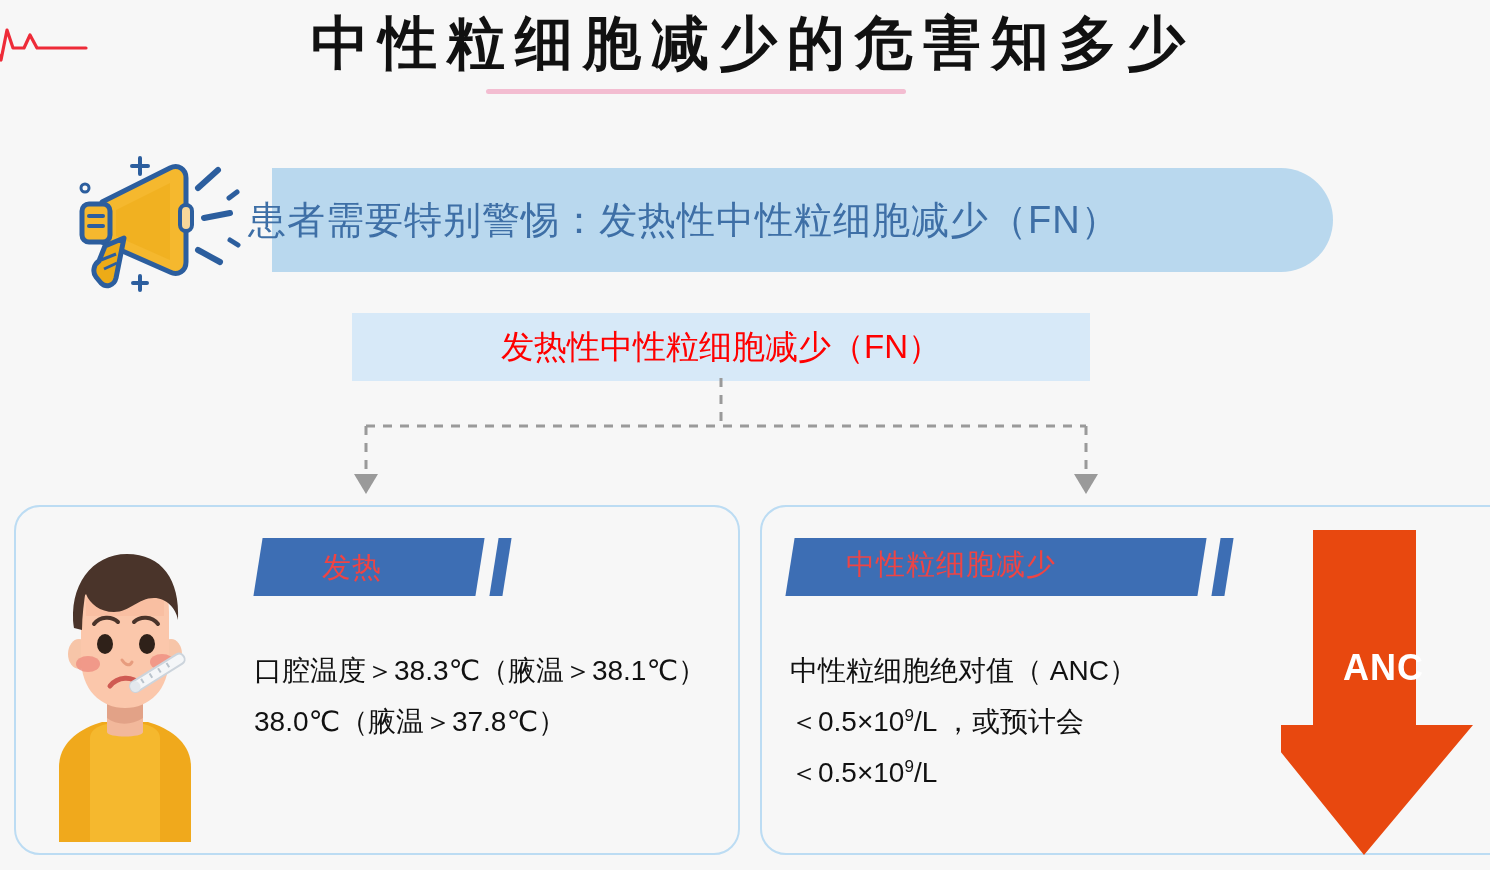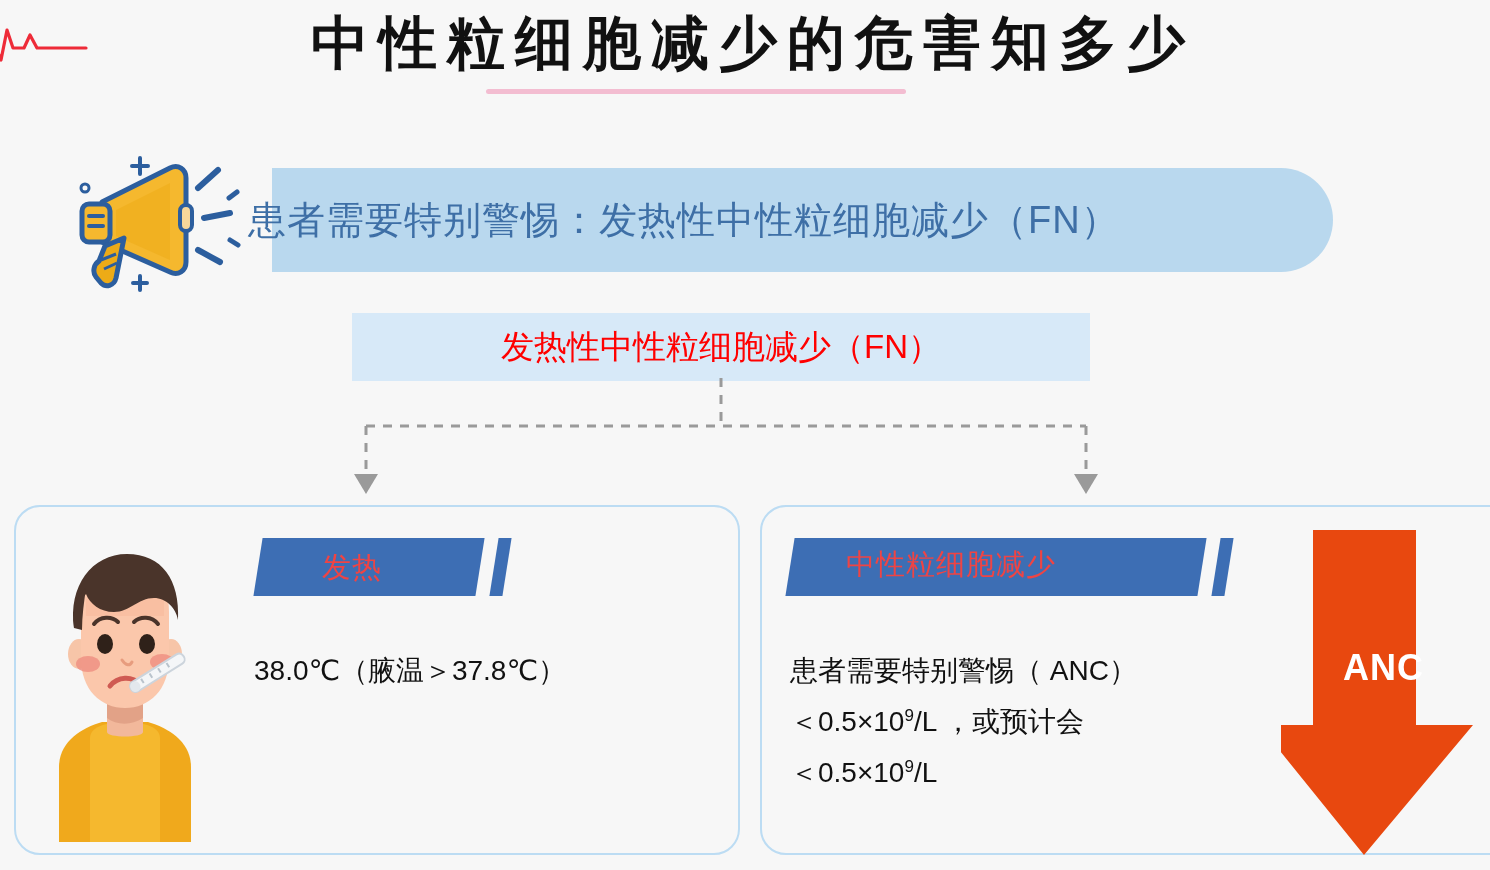--- a/index.html
+++ b/index.html
@@ -235,33 +235,34 @@
     </g>
   </svg>
 
   <div class="hdr-wrap hdr-left">
     <div class="hdr-main"></div>
     <div class="hdr-bar"></div>
     <div class="hdr-label">发热</div>
   </div>
 
   <div class="body-text body-left">
+    <span class="ln">口腔温度＞38.3℃（腋温＞38.1℃）</span>
     <span class="ln">38.0℃（腋温＞37.8℃）</span>
   </div>
 
   <div class="panel panel-right"></div>
 
   <div class="hdr-wrap hdr-right">
     <div class="hdr-main"></div>
     <div class="hdr-bar"></div>
     <div class="hdr-label">中性粒细胞减少</div>
   </div>
 
   <div class="body-text body-right">
-    <span class="ln">患者需要特别警惕（ ANC）</span>
+    <span class="ln">中性粒细胞绝对值（ ANC）</span>
     <span class="ln"><span>＜0.5×10</span><span class="sup">9</span><span>/L ，或预计会</span></span>
     <span class="ln"><span>＜0.5×10</span><span class="sup">9</span><span>/L</span></span>
   </div>
 
   <svg class="anc" viewBox="0 0 205 330">
     <polygon points="32,0 135,0 135,195 192,195 83,325 -22,195 32,195" fill="#e8480f"></polygon>
   </svg>
   <div class="anc-label">ANC</div>
 
 </div>

